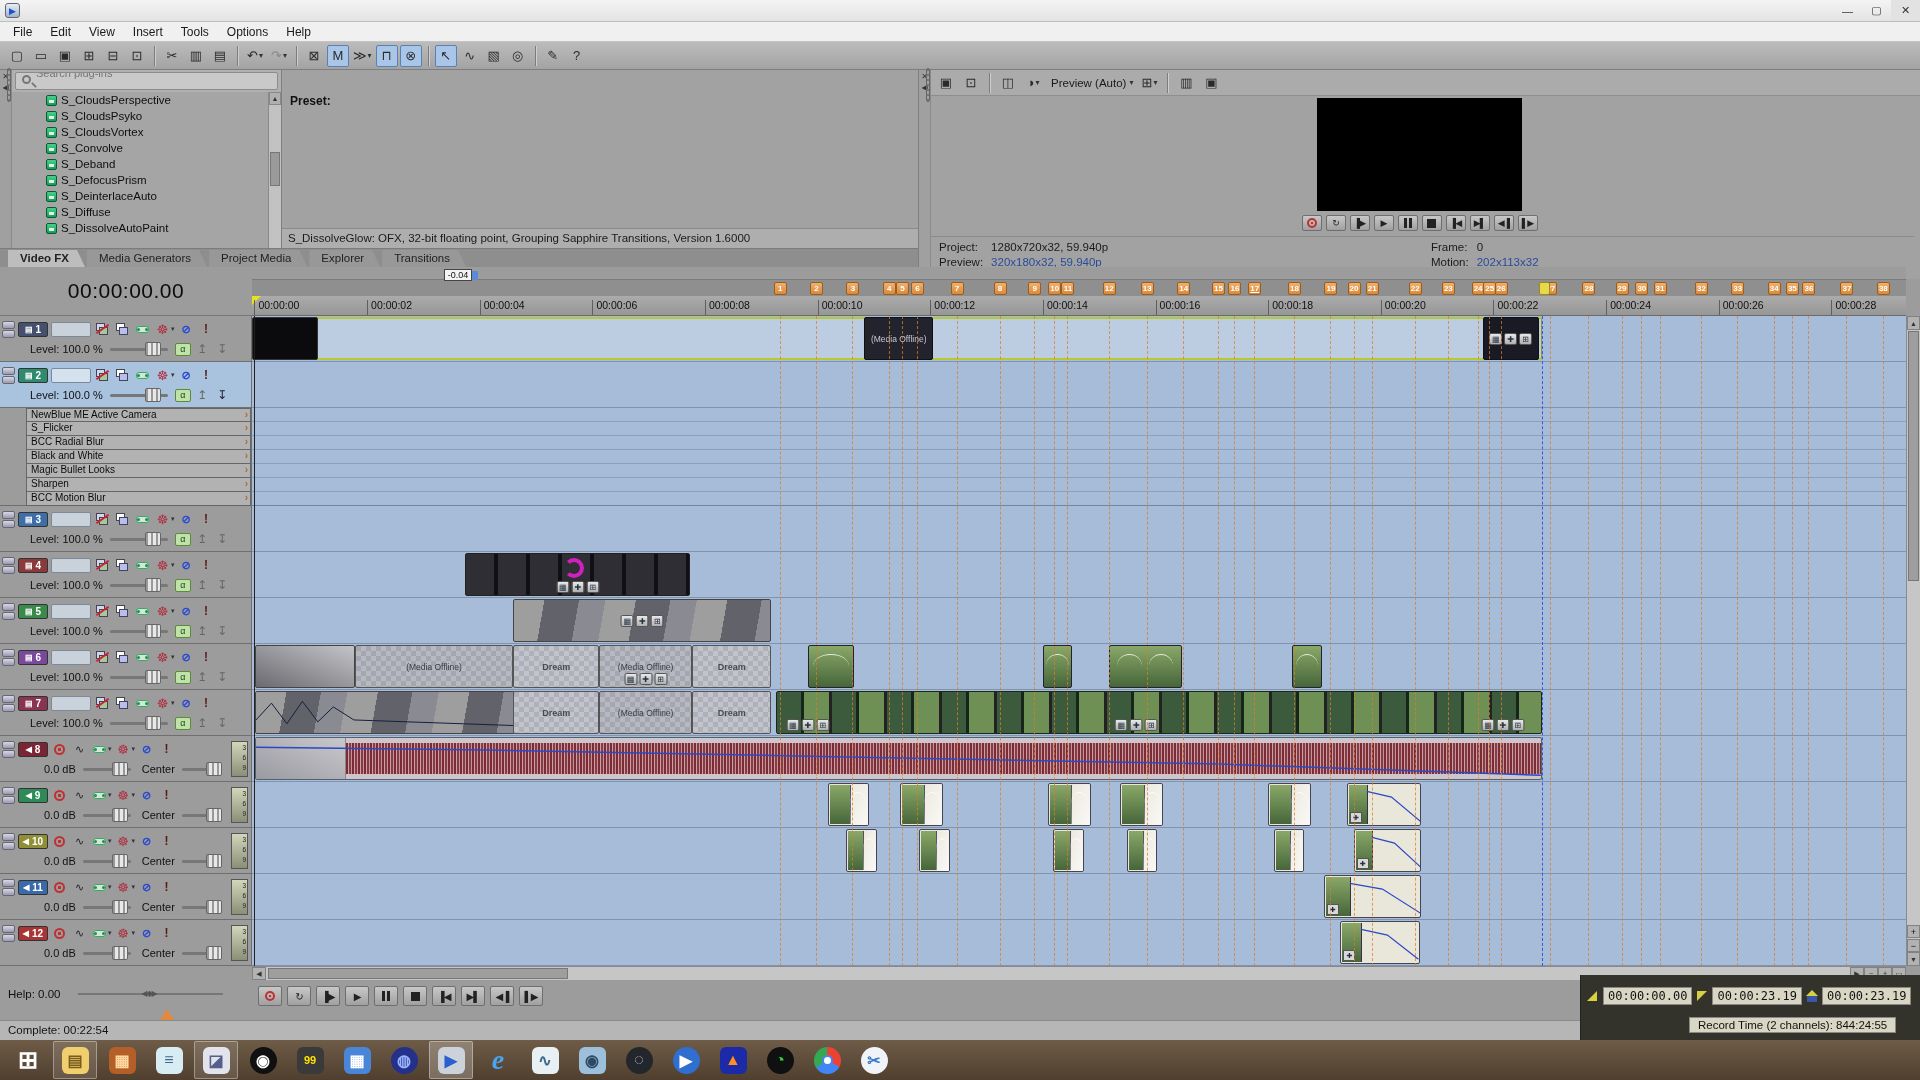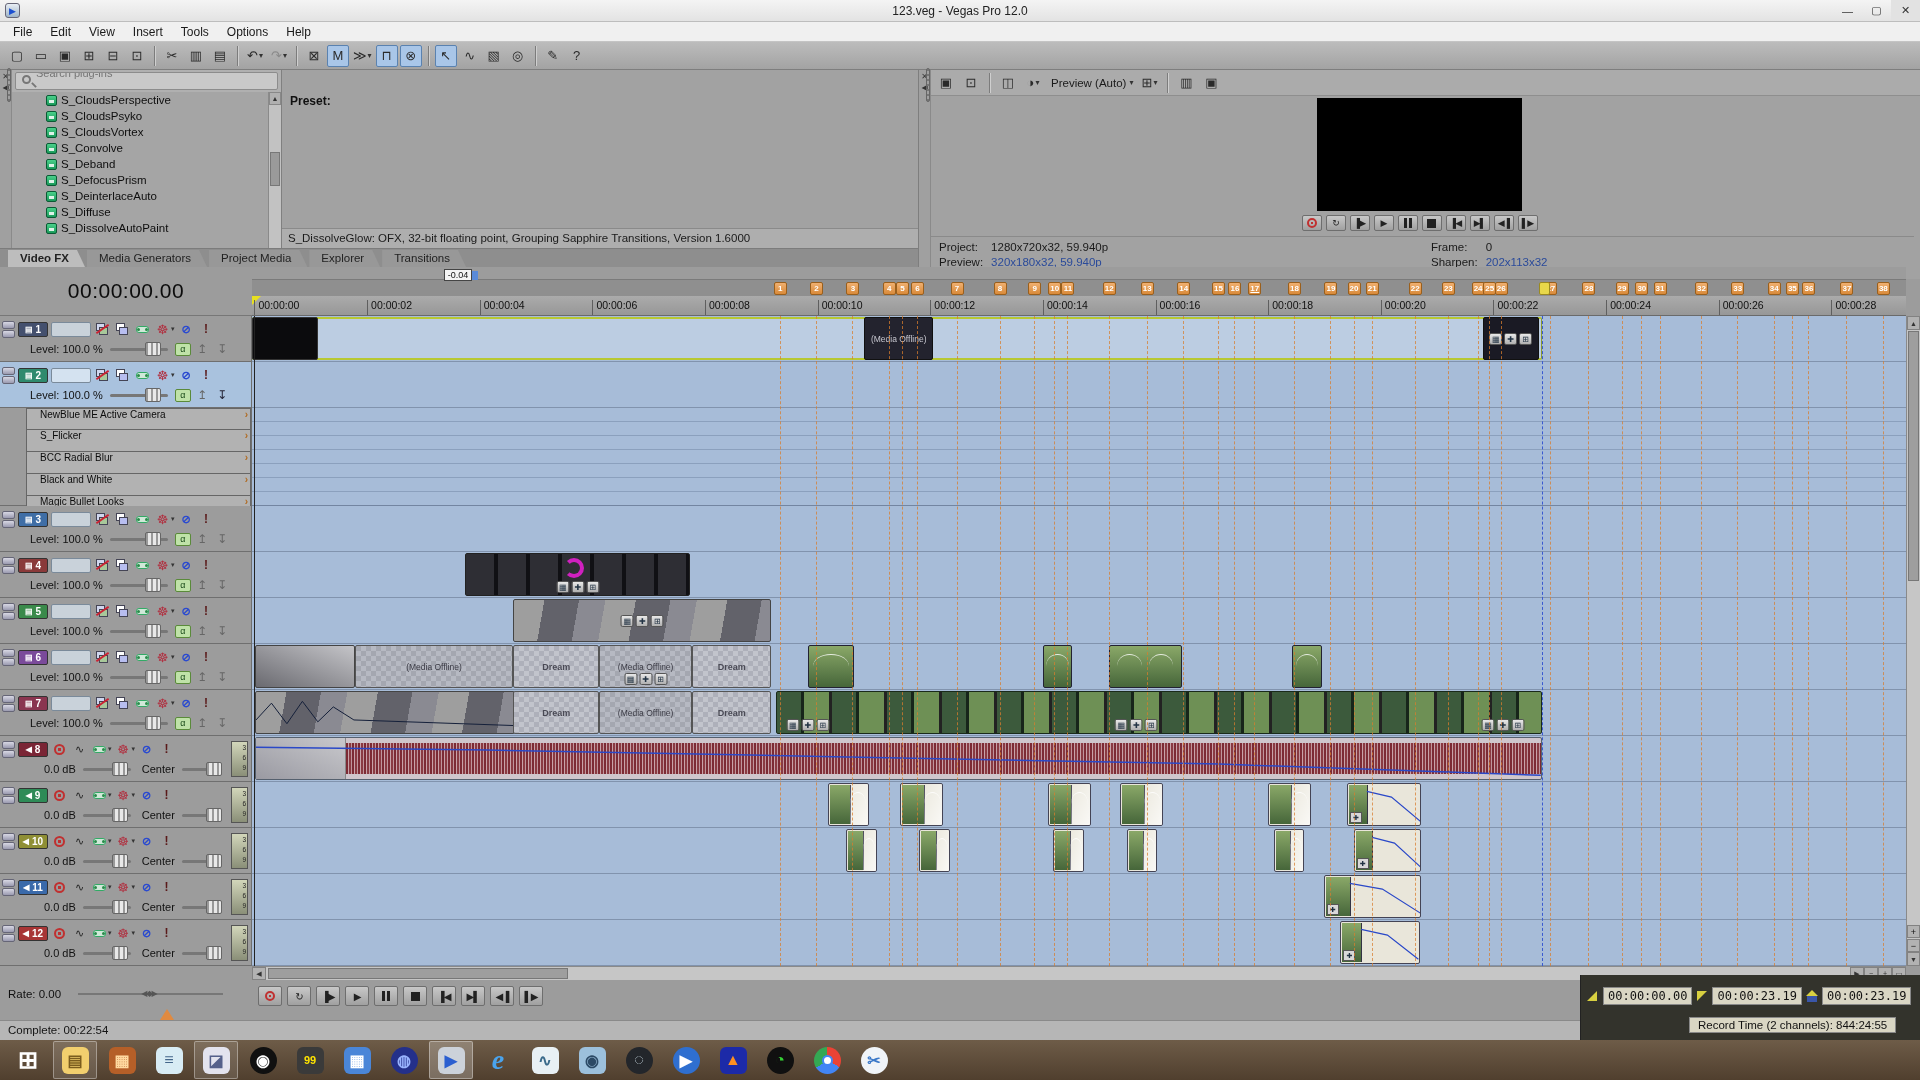--- a/index.html
+++ b/index.html
@@ -119,21 +119,21 @@
   .slide{position:relative;width:58px;height:3px;background:#777;border-radius:2px;margin:0 4px;}
   .grip{position:absolute;left:60%;top:-6px;width:16px;height:14px;background:linear-gradient(#f0f0f0,#b8b8b8);border:1px solid #666;border-radius:2px;background-image:repeating-linear-gradient(90deg,#999 0 2px,#e8e8e8 2px 5px);}
   .tic.alpha{background:#bfe2a8;border:1px solid #5a8a3a;border-radius:2px;width:16px;height:13px;font-size:9px;color:#1a4a1a;}
   .tic.arr{color:#666;font-size:12px;}
   .tic.arr.dark{color:#223;}
   .rec{width:11px;height:11px;border:2px solid #c03030;border-radius:50%;background:radial-gradient(circle,#c03030 0 30%,transparent 31%);}
   .meterbox{position:absolute;right:3px;top:5px;width:17px;height:36px;background:linear-gradient(#d2d6ba,#8a8f78);border:1px solid #555;font-size:6.5px;color:#222;text-align:right;padding:1px 1px 0 0;line-height:10px;}
   .voltxt{font-size:11px;margin-left:6px;white-space:nowrap;padding-left:20px;}
   .pantxt{font-size:11px;margin-left:4px;}
   .fxblock{background:#9c9c9c;}
-  .fxrow{height:22px;margin-left:26px;background:#b2b2b2;border:1px solid #666;border-top:none;font-size:10px;line-height:12px;padding-left:13px;color:#0c0c0c;position:relative;}
+  .fxrow{height:14px;margin-left:26px;background:#b2b2b2;border:1px solid #666;border-top:none;font-size:10px;line-height:12px;padding-left:4px;color:#0c0c0c;position:relative;}
   .fxrow:first-child{border-top:1px solid #666;}
   .fxrow:after{content:"›";position:absolute;right:2px;top:0;color:#b06a20;font-weight:bold;}
 
   
   .lanes{position:absolute;left:252px;top:316px;width:1654px;height:650px;background:#a7bcd8;}
   .lane{position:relative;border-bottom:1px solid #8193ad;}
   .fxlanerow{height:14px;border-bottom:1px solid rgba(90,110,140,.35);}
   .mlines{position:absolute;inset:0;pointer-events:none;z-index:5;}
   .mline{position:absolute;top:0;bottom:0;border-left:1px dashed rgba(216,126,46,.75);}
   .mline.endline{border-left:1px dashed #3a5ad0;}
@@ -211,21 +211,20 @@
   .tbapp[data-name="taskbar-app-chrome"] .ico{background:conic-gradient(#ea4335 0 33%,#4285f4 33% 66%,#34a853 66% 100%);position:relative;}
   .tbapp[data-name="taskbar-app-chrome"] .ico:after{content:"";position:absolute;left:8px;top:8px;width:11px;height:11px;background:#fff;border:2px solid #4285f4;border-radius:50%;box-sizing:border-box;}
 </style>
 </head>
 <body>
 
 <div class="screen" data-name="vegas-pro-window">
 
   <div class="titlebar" data-name="title-bar">
     <div class="appicon" data-name="app-icon">▶</div>
-    <div class="wtitle" data-name="window-title">123.veg - Vegas Pro 12.0</div>
     <div class="winbtns" id="winbtns">
         <div class="winbtn" data-name="minimize-button">—</div>
         <div class="winbtn" data-name="maximize-button">▢</div>
         <div class="winbtn" data-name="close-button">✕</div>
       </div>
   </div>
 
   <div class="menubar" id="menubar" data-name="menu-bar">
       <div class="menu-item" data-name="menu-file">File</div>
       <div class="menu-item" data-name="menu-edit">Edit</div>
@@ -453,21 +452,21 @@
       </tbody>
         </table>
       <div class="col2">
         <table style="border-collapse:collapse;">
             <tbody>
           <tr>
                 <td class="lab" data-name="frame-info-label">Frame:</td>
                 <td data-name="frame-info-value">0</td>
               </tr>
           <tr>
-                <td class="lab" data-name="display-info-label">Sharpen:</td>
+                <td class="lab" data-name="display-info-label">Motion:</td>
                 <td class="blue" data-name="display-info-value">202x113x32</td>
               </tr>
         </tbody>
           </table>
       </div>
     </div>
   </div>
 
   <div class="tlfill"></div>
   <div class="tcbig" data-name="timecode-display">00:00:00.00</div>
@@ -1224,21 +1223,21 @@
     <div class="arr" style="left:0;" data-name="scroll-left-icon">◀</div>
     <div class="thumb" data-name="scroll-thumb"></div>
     <div class="arr" style="right:42px;" data-name="scroll-right-icon">▶</div>
     <div class="arr" style="right:28px;" data-name="zoom-out-time-button">−</div>
     <div class="arr" style="right:14px;" data-name="zoom-in-time-button">+</div>
     <div class="arr" style="right:0;" data-name="zoom-fit-button">▭</div>
   </div>
 
   <div class="bottom" data-name="bottom-bar">
     <div class="ratezone" data-name="rate-control">
-      <div class="ratelabel" data-name="rate-label">Rate: 0.00</div>
+      <div class="ratelabel" data-name="rate-label">Help: 0.00</div>
       <div class="rateslider" data-name="rate-slider">
         <div class="rategrip" data-name="rate-slider-grip">◀◆▶</div>
         <div class="ratetri" data-name="rate-marker-icon"></div>
       </div>
     </div>
     <div class="transport" id="transport" data-name="transport-bar">
         <div class="tpb" data-name="record-button">
           <span class="rec"></span>
         </div>
         <div class="tpb" data-name="loop-playback-button">↻</div>

